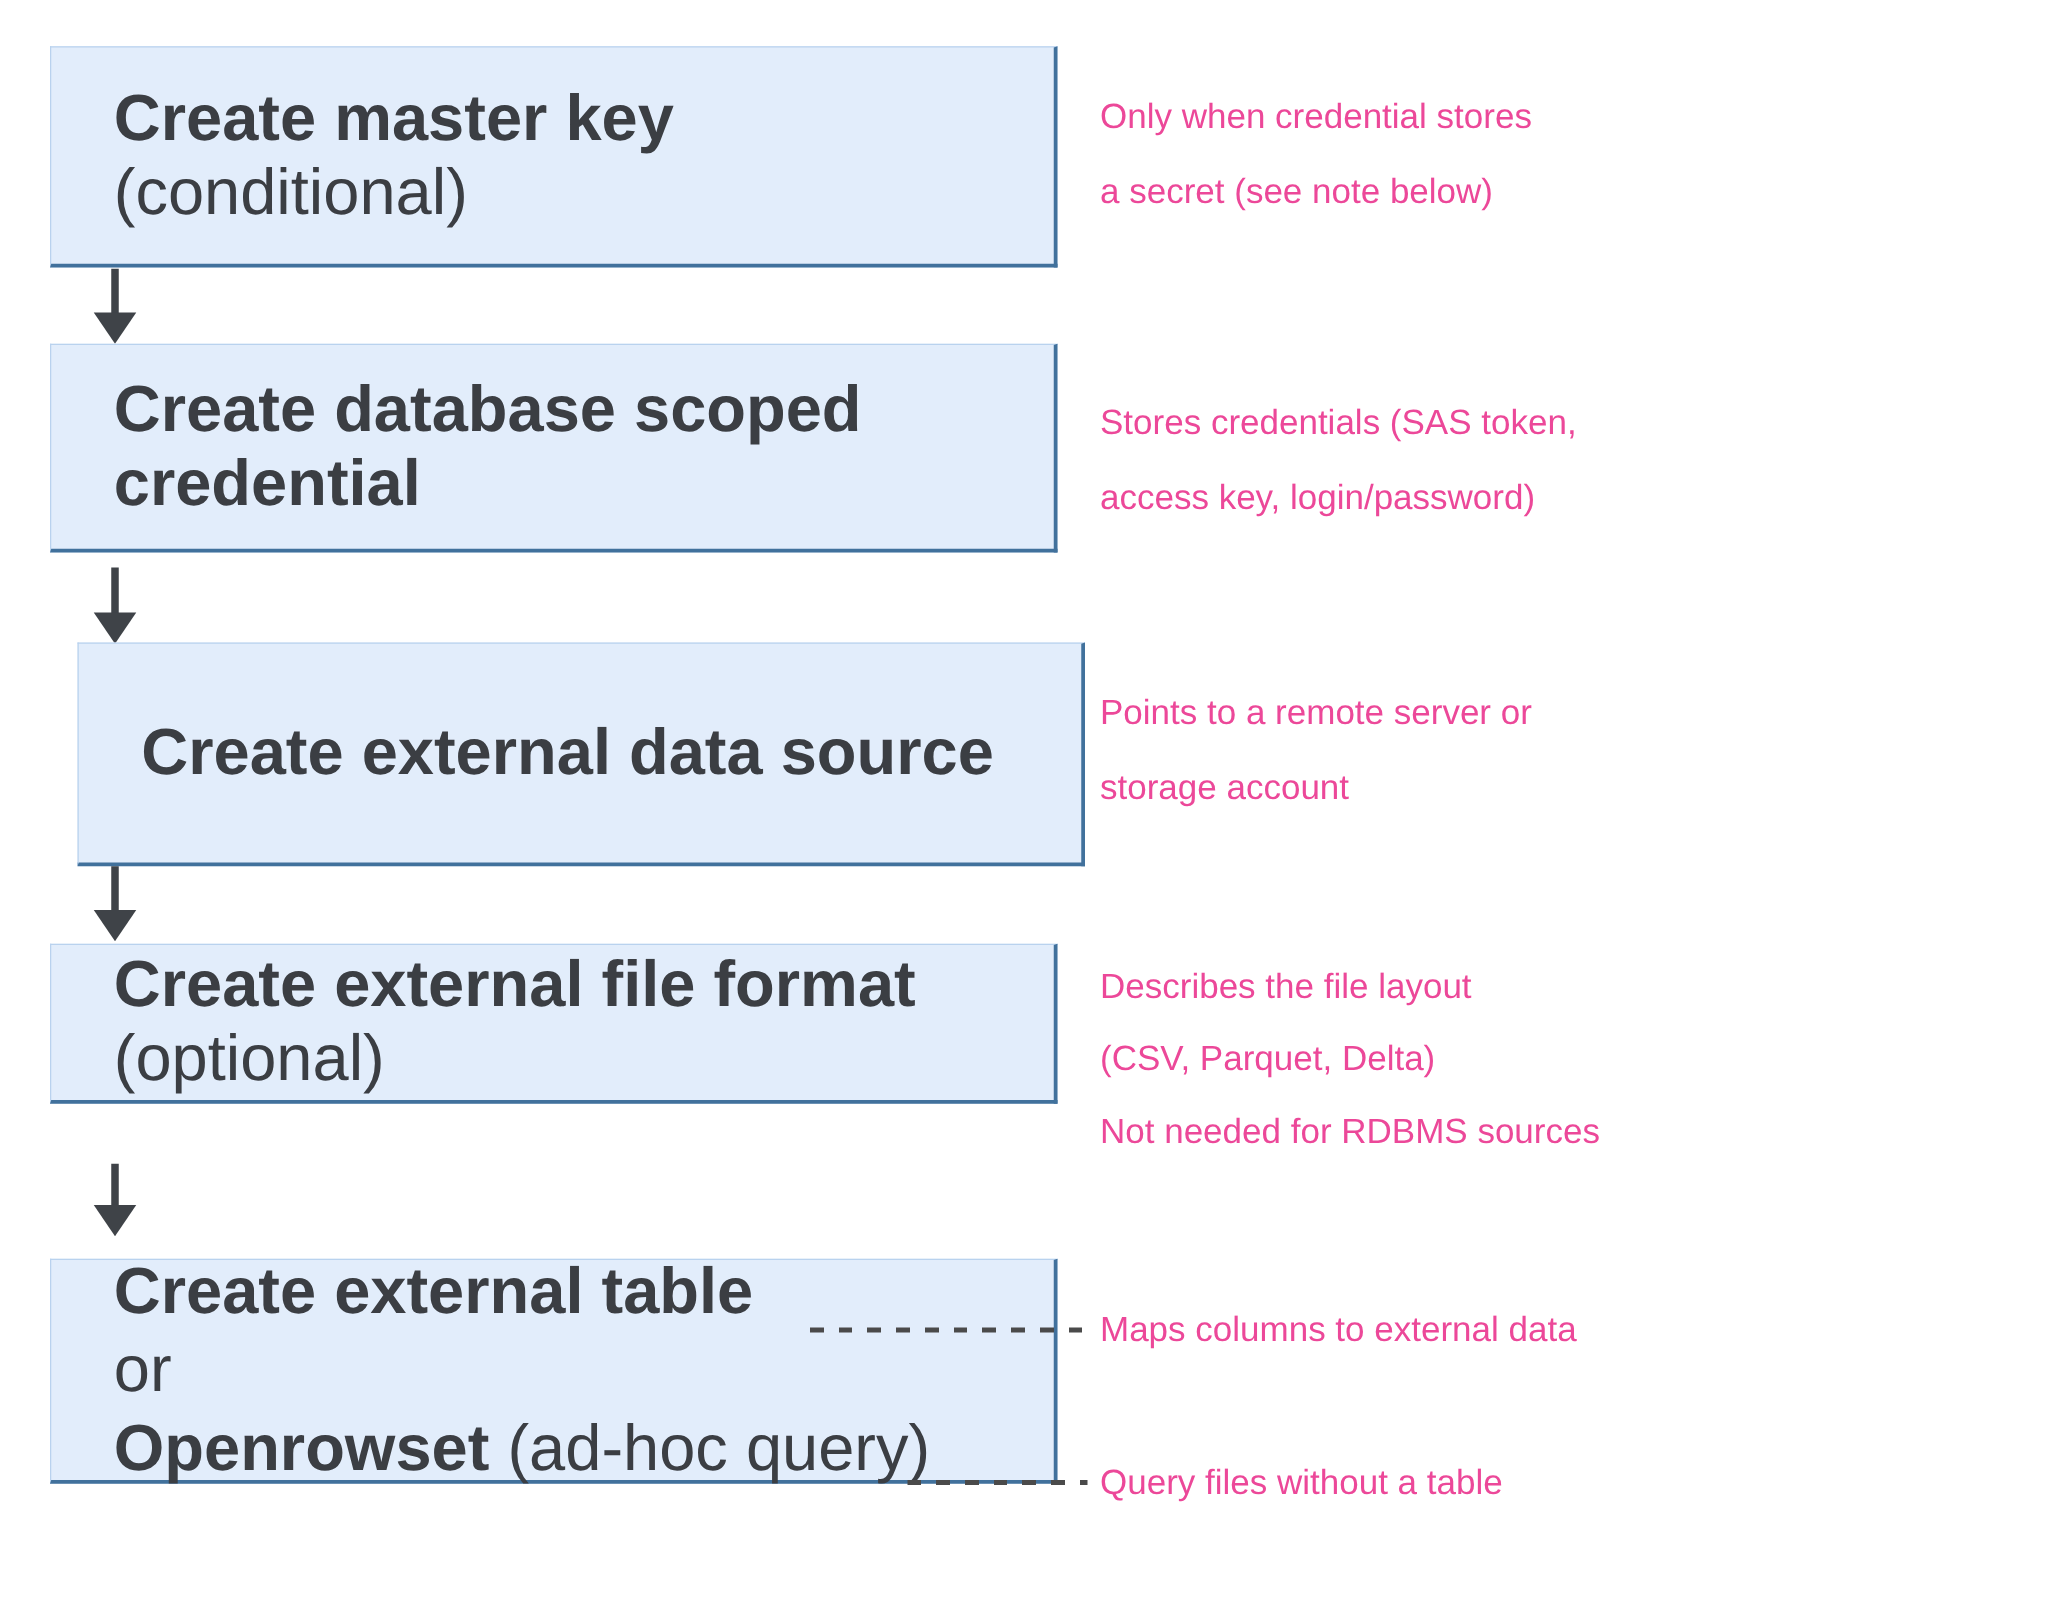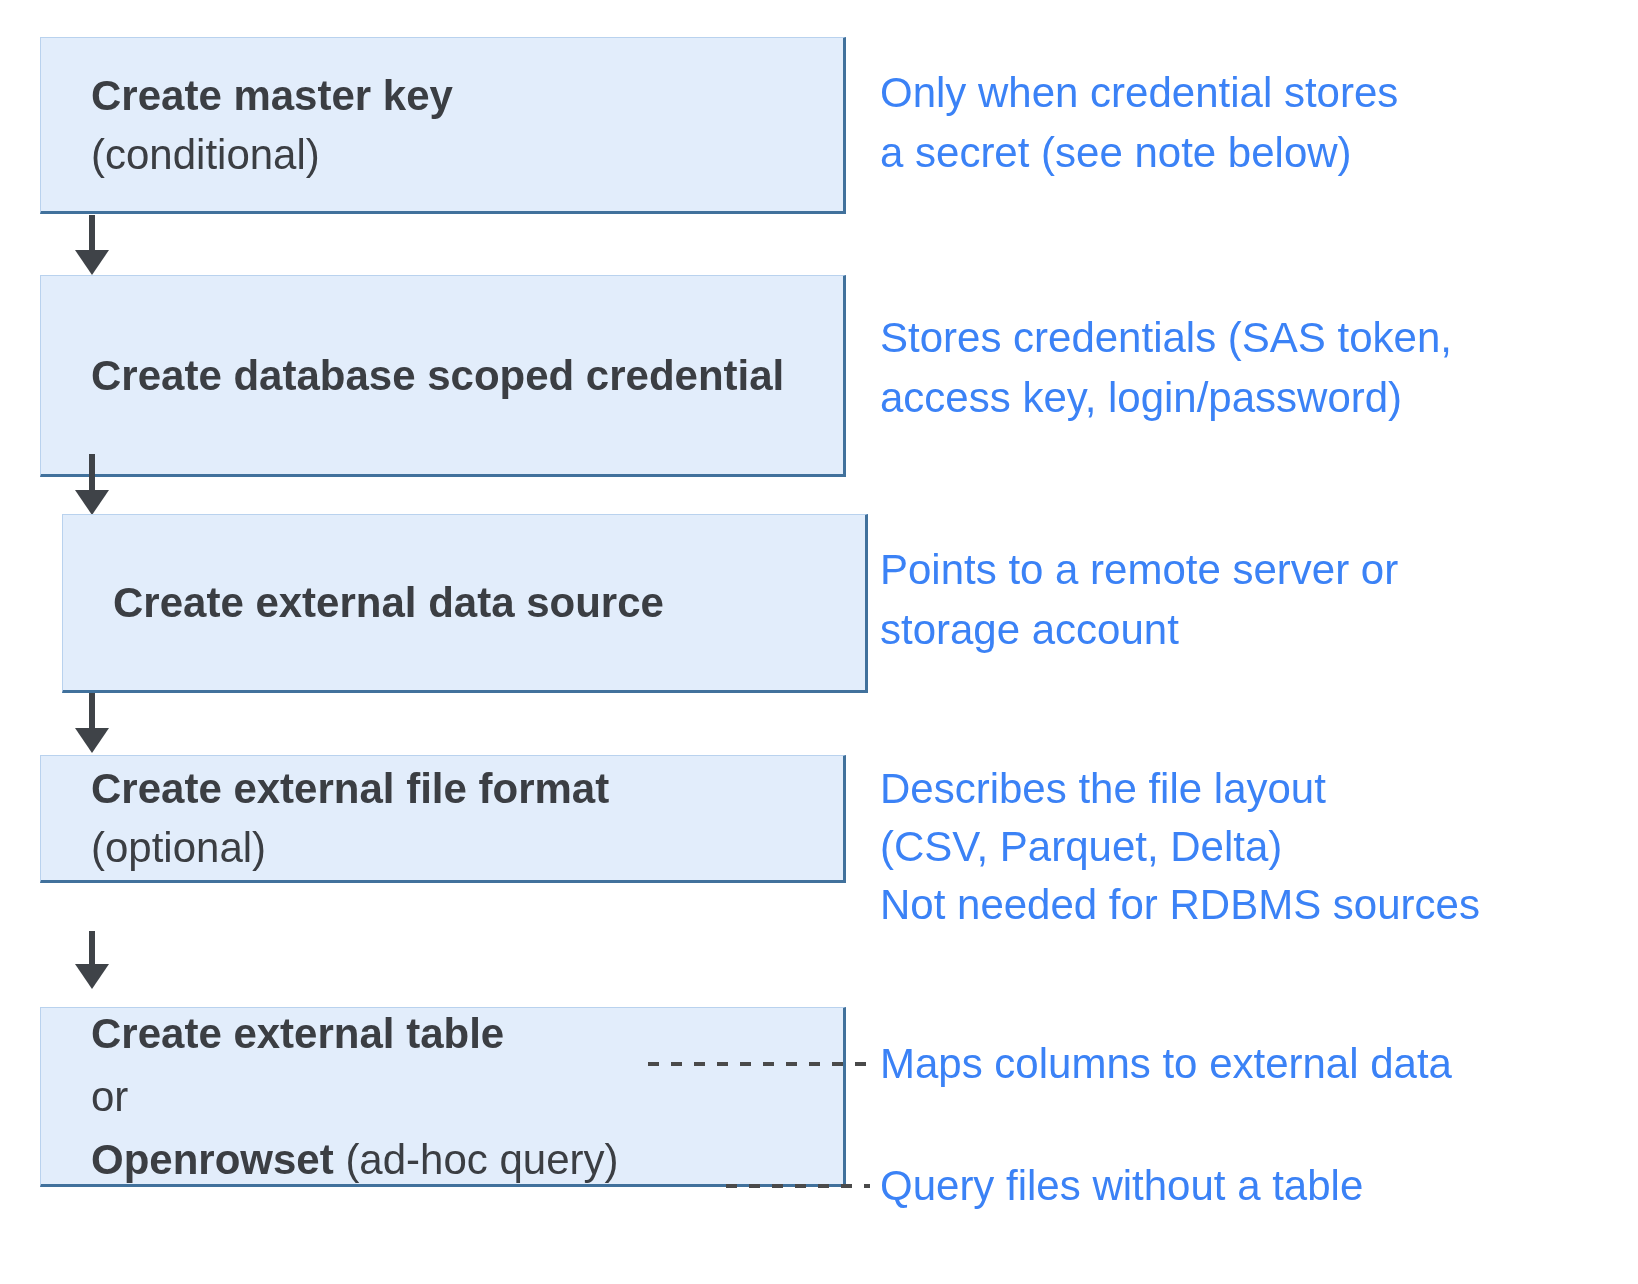--- a/index.html
+++ b/index.html
@@ -25,27 +25,27 @@
     border-top: 1px solid #b9d2ee;
     border-left: 1px solid #b9d2ee;
     border-right: 3px solid #41719c;
     border-bottom: 3px solid #41719c;
     box-sizing: border-box;
     display: flex;
     flex-direction: column;
     justify-content: center;
     padding-left: 50px;
     padding-right: 20px;
-    font-size: 42px;
+    font-size: 52px;
     line-height: 59px;
   }
   .step-box .title { font-weight: bold; }
   .step-box .subtitle { font-weight: normal; }
   .box-1 { top: 37px;   height: 177px; }
-  .box-2 { top: 275px;  height: 202px; }
+  .box-2 { top: 275px;  height: 167px; }
   .box-3 { top: 514px;  height: 179px; margin-left: 22px; }
   .box-4 { top: 755px;  height: 128px; }
   .box-5 { top: 1007px; height: 180px; line-height: 63px; }
   .box-5 .line { white-space: nowrap; }
   .bold { font-weight: bold; }
   .regular { font-weight: normal; }
   
   .arrow-shaft {
     position: absolute;
     left: 89px;
@@ -66,23 +66,23 @@
   .shaft-2 { top: 454px; height: 37px; }
   .head-2  { top: 490px; }
   .shaft-3 { top: 693px; height: 36px; }
   .head-3  { top: 728px; }
   .shaft-4 { top: 931px; height: 34px; }
   .head-4  { top: 964px; }
   
   .note {
     position: absolute;
     left: 880px;
-    font-size: 42px;
+    font-size: 28px;
     line-height: 60px;
-    color: #3b82f6;
+    color: #ec4899;
     white-space: nowrap;
   }
   .note-1 { top: 63px;  }
   .note-2 { top: 308px; }
   .note-3 { top: 540px; }
   .note-4 { top: 760px; line-height: 58px; }
   .note-5 { top: 1034px; }
   .note-6 { top: 1156px; text-align: center; }
   
   .dashed {

